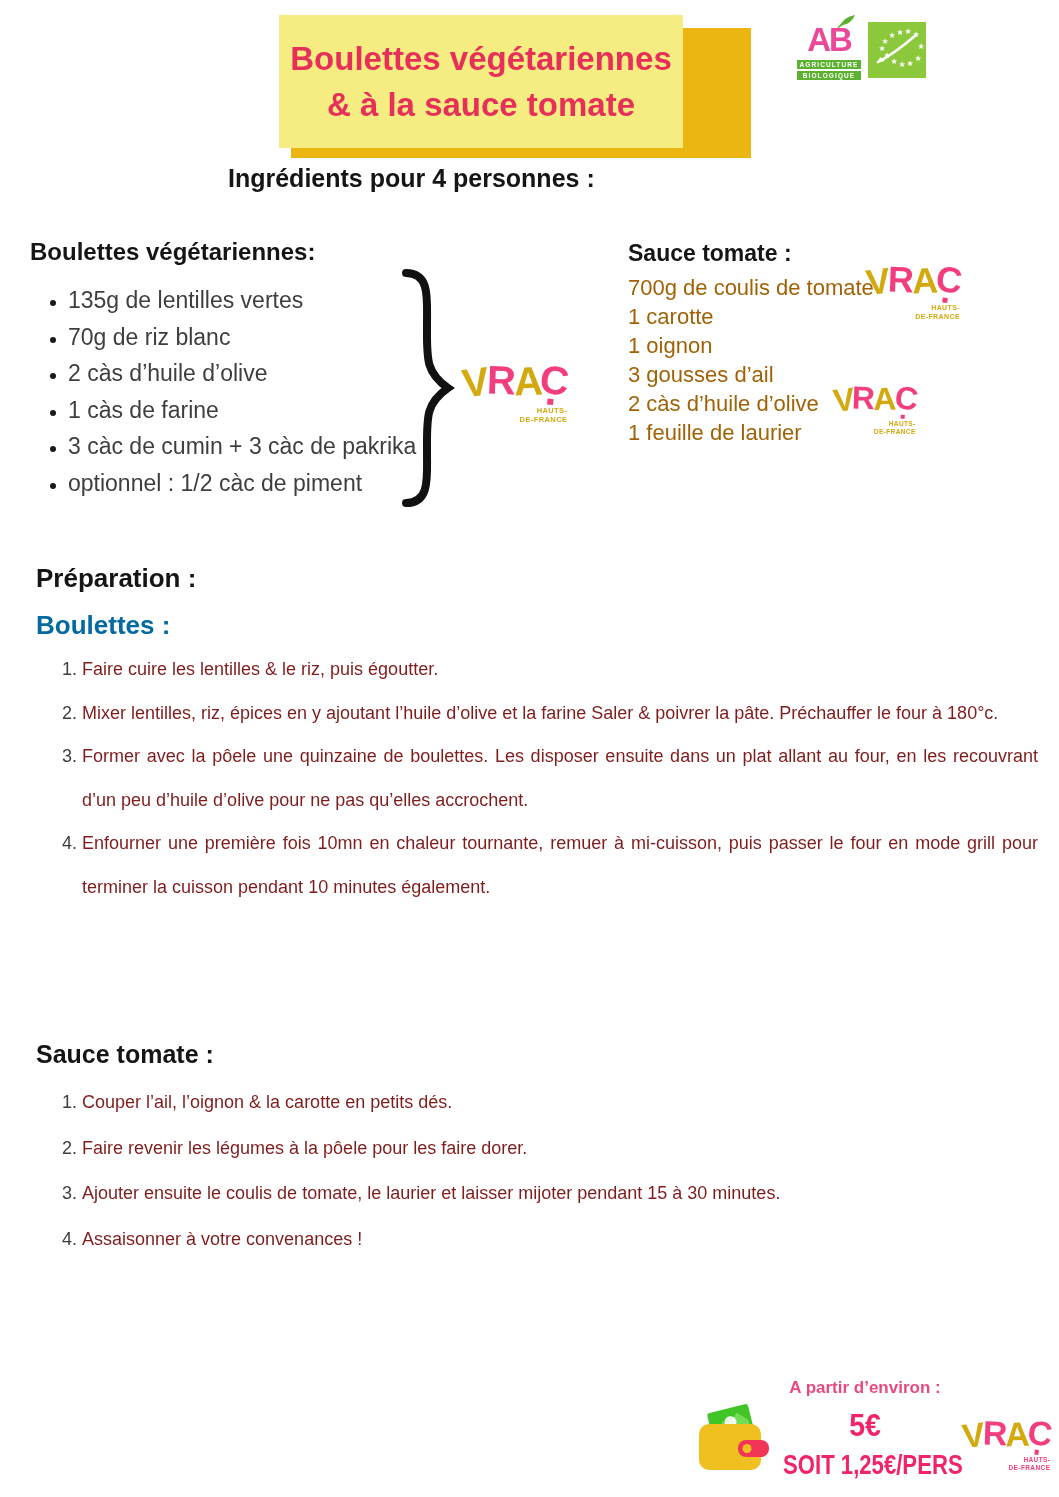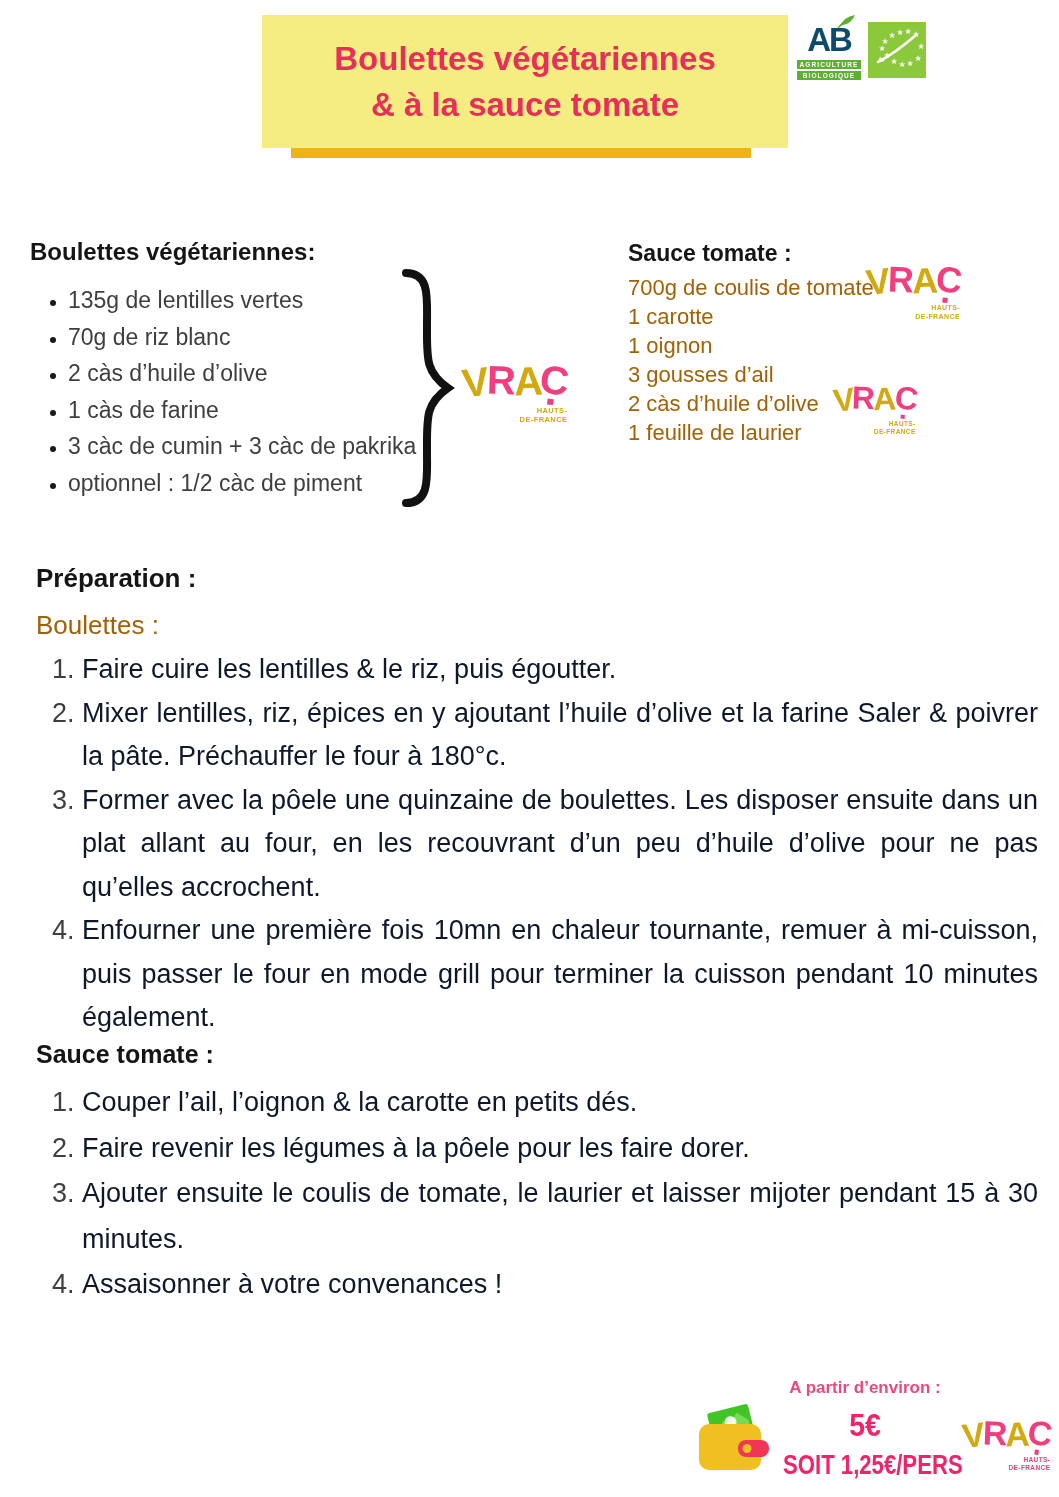--- a/index.html
+++ b/index.html
@@ -9,33 +9,33 @@
     position:relative; width:1059px; height:1497px; background:#ffffff;
     overflow:hidden; margin:0 auto;
   }
 
   
   .banner-shadow {
     position:absolute; left:291px; top:28px; width:460px; height:130px;
     background:#ECB612;
   }
   .banner {
-    position:absolute; left:262px; top:15px; width:526px; height:133px;
+    position:absolute; left:279px; top:15px; width:404px; height:133px;
     background:#F5EC82; display:flex; flex-direction:column;
     align-items:center; justify-content:center;
   }
   .banner h1 {
     color:#E73059; font-size:33px; font-weight:bold; line-height:46px;
     text-align:center; letter-spacing:0px;
   }
 
   
   .ab-logo { position:absolute; left:797px; top:22px; width:64px; text-align:center; }
   .ab-letters {
-    color:#0c4a6e; font-weight:800; font-size:33px; line-height:36px;
+    color:#ec4899; font-weight:800; font-size:33px; line-height:36px;
     position:relative; display:inline-block; letter-spacing:-2px;
   }
   .ab-leaf { position:absolute; top:-8px; right:-6px; width:20px; height:14px; }
   .ab-bar {
     background:#5CB130; color:#ffffff; font-size:6.5px; font-weight:bold;
     letter-spacing:1.1px; line-height:9px; margin-top:2px;
   }
   .eu-logo { position:absolute; left:868px; top:22px; }
 
   
@@ -75,24 +75,24 @@
     letter-spacing:0.4px; margin-top:6px;
   }
   .vrac-sub.pink { color:#F23D7F; }
   .vrac-1 { left:462px; top:360px; } .vrac-1 .vrac-letters { font-size:40px; } .vrac-1 .vrac-sub { font-size:7.5px; }
   .vrac-2 { left:866px; top:262px; } .vrac-2 .vrac-letters { font-size:36px; } .vrac-2 .vrac-sub { font-size:7px; }
   .vrac-3 { left:833px; top:382px; } .vrac-3 .vrac-letters { font-size:32px; } .vrac-3 .vrac-sub { font-size:6.5px; }
   .vrac-4 { left:962px; top:1416px; } .vrac-4 .vrac-letters { font-size:34px; } .vrac-4 .vrac-sub { font-size:6.5px; }
 
   
   .prep-heading    { position:absolute; left:36px; top:563px; font-size:26px; font-weight:bold; color:#151515;text-align:center; }
-  .boul-heading    { position:absolute; left:36px; top:610px; font-size:26px; font-weight:normal; color:#a16207; }
+  .boul-heading    { position:absolute; left:36px; top:610px; font-size:26px; font-weight:bold; color:#0369a1; }
   .steps { position:absolute; list-style:decimal; }
   .steps li {
-    font-size:27px; color:#0f172a; line-height:43.5px; text-align:justify;
+    font-size:18px; color:#7f1d1d; line-height:43.5px; text-align:justify;
   }
   .steps li::marker { color:#3E3E3E; }
   .steps-boulettes { left:54px; top:648px; width:984px; padding-left:28px; }
   .sauce2-heading  { position:absolute; left:36px; top:1040px; font-size:25px; font-weight:bold; color:#151515; }
   .steps-sauce     { left:54px; top:1080px; width:984px; padding-left:28px; }
   .steps-sauce li  { line-height:45.5px; }
 
   
   .tagline {
     position:absolute; left:36px; top:1342px; font-size:25px; font-weight:bold;
@@ -148,20 +148,21 @@
       <text x="19" y="36">★</text>
         <text x="26" y="42">★</text>
         <text x="34" y="45">★</text>
       <text x="42" y="44">★</text>
         <text x="50" y="39">★</text>
       <text x="53" y="27">★</text>
         <text x="14" y="29">★</text>
     </g>
   </svg>
 
+  <div class="ingredients-heading">Ingrédients pour 4 personnes :</div>
 
   <div class="boulettes-col">
     <div class="col-heading">Boulettes végétariennes:</div>
     <ul>
       <li>135g de lentilles vertes</li>
       <li>70g de riz blanc</li>
       <li>2 càs d’huile d’olive</li>
       <li>1 càs de farine</li>
       <li>3 càc de cumin + 3 càc de pakrika</li>
       <li>optionnel : 1/2 càc de piment</li>

